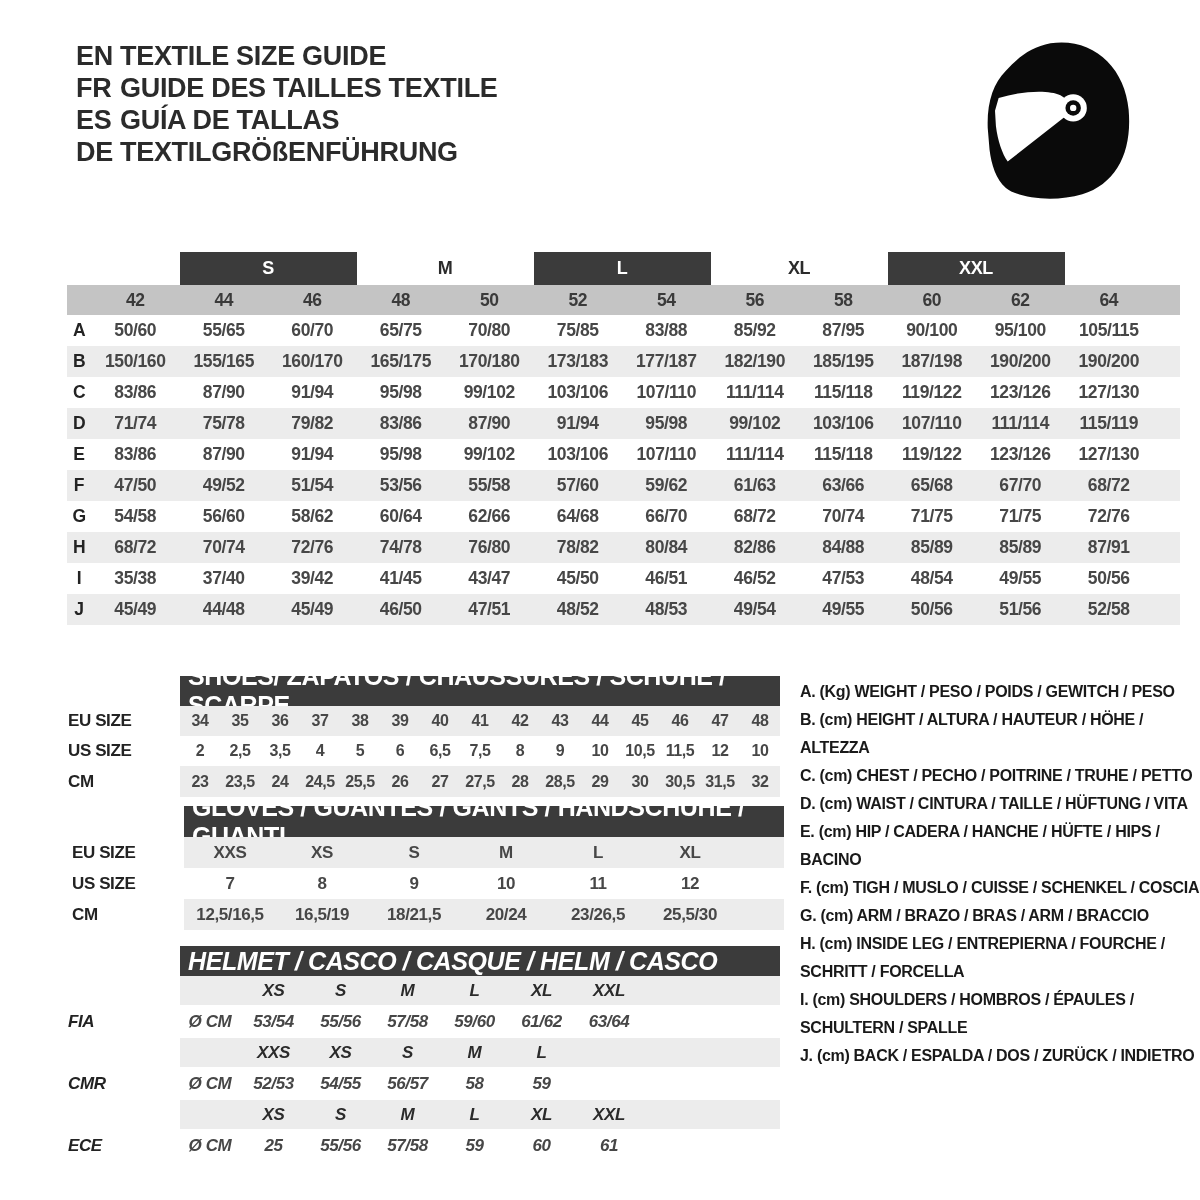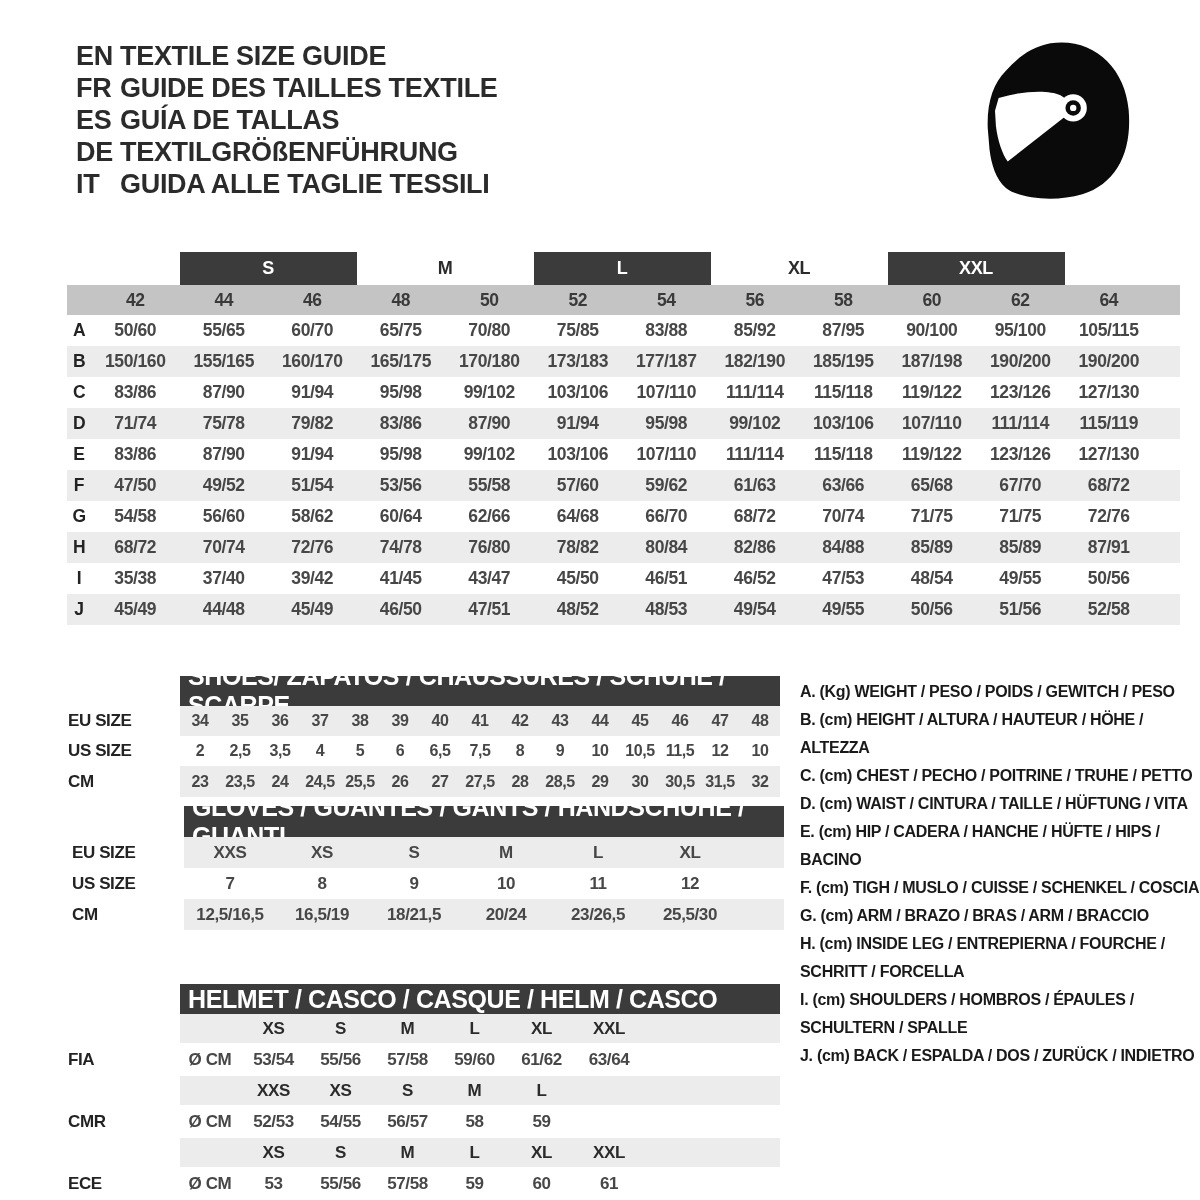--- a/index.html
+++ b/index.html
@@ -41,21 +41,21 @@
 
   .shoes { position:absolute; left:68px; top:676px; width:712px; font-size:16px; }
   .row-shoes { display:grid; grid-template-columns:112px repeat(15,40px); }
   .row-shoes > div { height:30px; }
   .row-shoes:last-child > div { height:31px; }
 
   .gloves { position:absolute; left:72px; top:806px; width:712px; font-size:17px; }
   .row-gloves { display:grid; grid-template-columns:112px repeat(6,92px) 48px; }
   .row-gloves > div { height:31px; }
 
-  .helm { position:absolute; left:68px; top:984px; width:712px; font-size:17px; }
+  .helm { position:absolute; left:68px; top:946px; width:712px; font-size:17px;font-style:italic; }
   .row-helmet { display:grid; grid-template-columns:112px 60px 67px 67px 67px 67px 67px 68px 137px; }
   .hsize > div { height:29px; }
   .hval > div { height:33px; }
 
   
   .legend { position:absolute; left:800px; top:678px; width:406px; }
   .legend-item { font-size:16px; line-height:28px; letter-spacing:-0.3px; color:#191919; }
 </style>
 </head>
 <body>
@@ -71,24 +71,20 @@
       <span class="lang-code">FR</span>
       <span class="lang-title">GUIDE DES TAILLES TEXTILE</span>
     </div>
     <div class="lang-row">
       <span class="lang-code">ES</span>
       <span class="lang-title">GUÍA DE TALLAS</span>
     </div>
     <div class="lang-row">
       <span class="lang-code">DE</span>
       <span class="lang-title">TEXTILGRÖßENFÜHRUNG</span>
-    </div>
-    <div class="lang-row">
-      <span class="lang-code">IT</span>
-      <span class="lang-title">GUIDA ALLE TAGLIE TESSILI</span>
     </div>
   </div>
 
   <svg class="helmet-icon" viewBox="0 0 220 200" xmlns="http://www.w3.org/2000/svg" aria-hidden="true">
     <path fill="#0a0a0a" d="M94 19 C140 12 176 45 180 92 C184 138 167 173 129 185 C99 194 60 190 45 178 C34 169 29 152 27 136 L25 112 C24 84 31 63 45 49 C59 34 73 23 94 19 Z"></path>
     <path fill="#ffffff" d="M37 79 C64 71 92 70 105 76 L117 84 C121 89 119 95 112 98 L47 149 C41 141 36 126 34 110 L33 93 Z"></path>
     <circle cx="119" cy="90" r="15" fill="#ffffff"></circle>
     <circle cx="119" cy="90" r="8.5" fill="#0a0a0a"></circle>
     <circle cx="119" cy="90" r="3.5" fill="#ffffff"></circle>
   </svg>
@@ -436,21 +432,21 @@
         <div class="stripe">S</div>
         <div class="stripe">M</div>
         <div class="stripe">L</div>
         <div class="stripe">XL</div>
         <div class="stripe">XXL</div>
         <div class="stripe"></div>
       </div>
       <div class="row-helmet hval">
         <div class="side-label">ECE</div>
         <div class="val">Ø CM</div>
-        <div class="val">53</div>
+        <div class="val">25</div>
         <div class="val">55/56</div>
         <div class="val">57/58</div>
         <div class="val">59</div>
         <div class="val">60</div>
         <div class="val">61</div>
         <div></div>
       </div>
     </div>
 
   <div class="legend">

